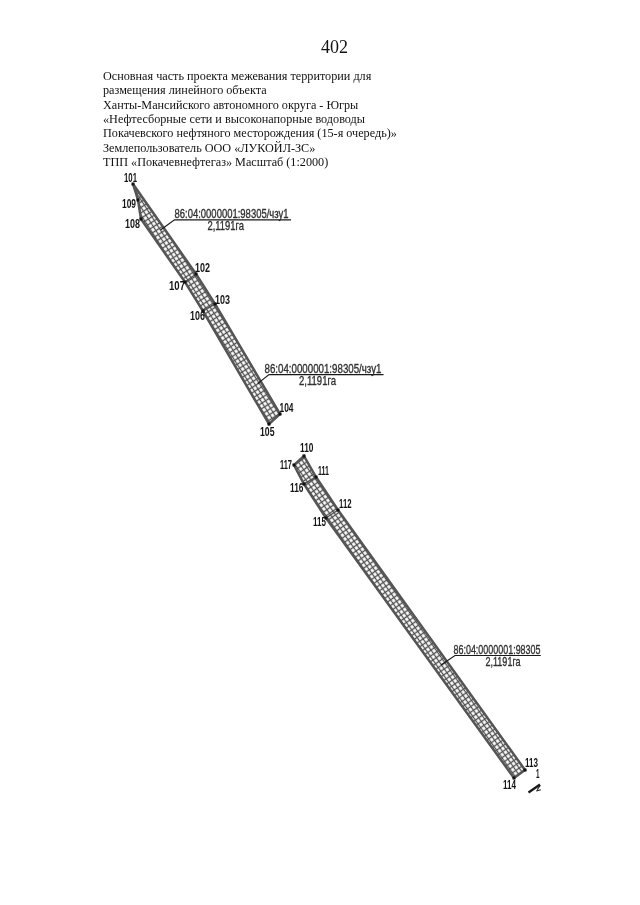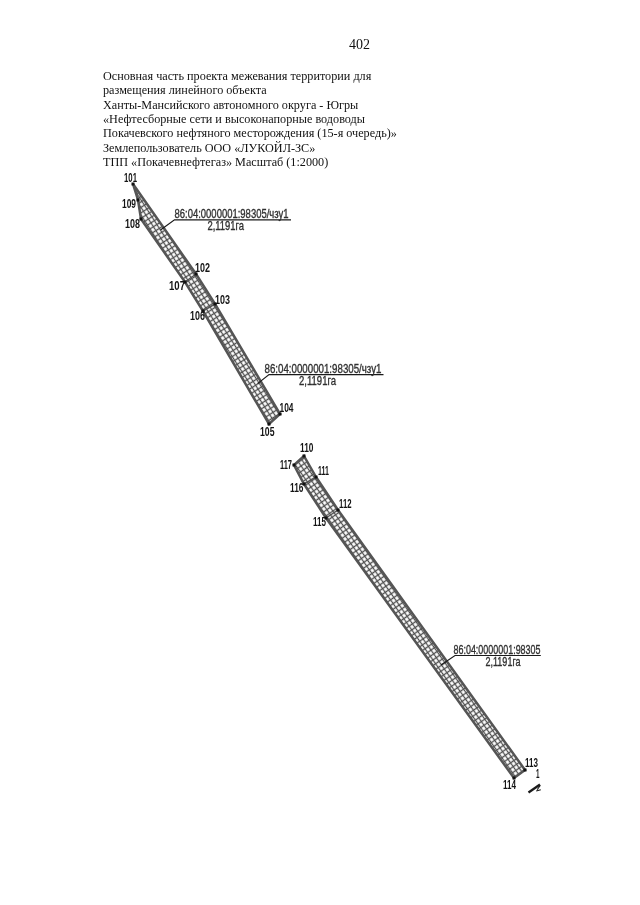--- a/index.html
+++ b/index.html
@@ -1,18 +1,18 @@
 <!DOCTYPE html>
 <html><head>
 <meta charset="utf-8">
 <style>
   html,body{margin:0;padding:0;}
   body{width:640px;height:905px;background:#ffffff;position:relative;overflow:hidden;
        font-family:"Liberation Serif", serif;}
-  #pageno{position:absolute;left:321px;top:36.5px;font-size:14px;color:#111;margin-left:28px;}
+  #pageno{position:absolute;left:321px;top:36.5px;font-size:18px;color:#111;}
   #hdr{position:absolute;left:103px;top:69px;font-size:12.2px;line-height:14.35px;color:#111;
        white-space:nowrap;letter-spacing:0px;}
   svg{position:absolute;left:0;top:0;filter:blur(0.3px);}
   text.num{font-family:"Liberation Sans",sans-serif;font-weight:bold;font-size:12.3px;fill:#141414;}
   text.cad{font-family:"Liberation Sans",sans-serif;font-weight:normal;font-size:12.4px;fill:#303030;stroke:#303030;stroke-width:0.35px;}
 </style>
 </head>
 <body>
 <div id="pageno">402</div>
 <div id="hdr">Основная часть проекта межевания территории для<br>

